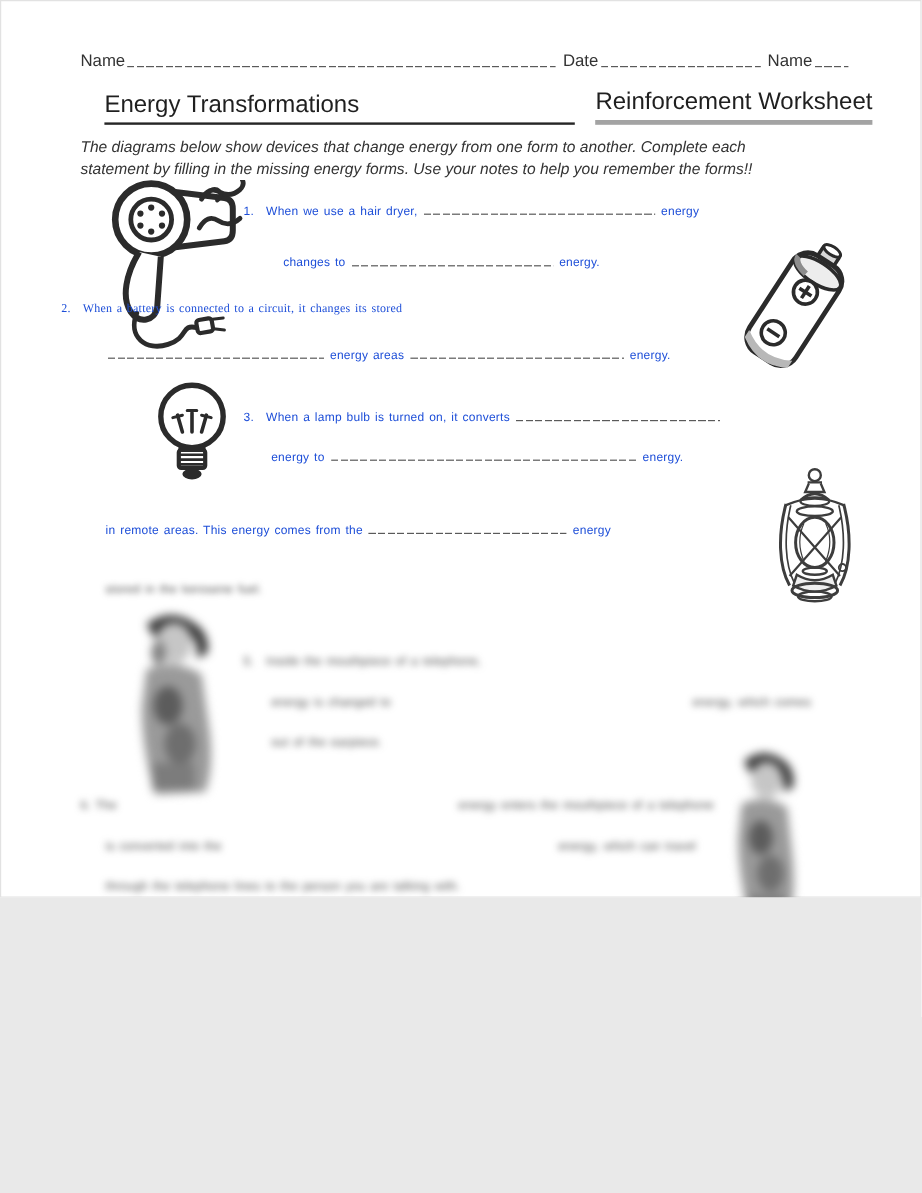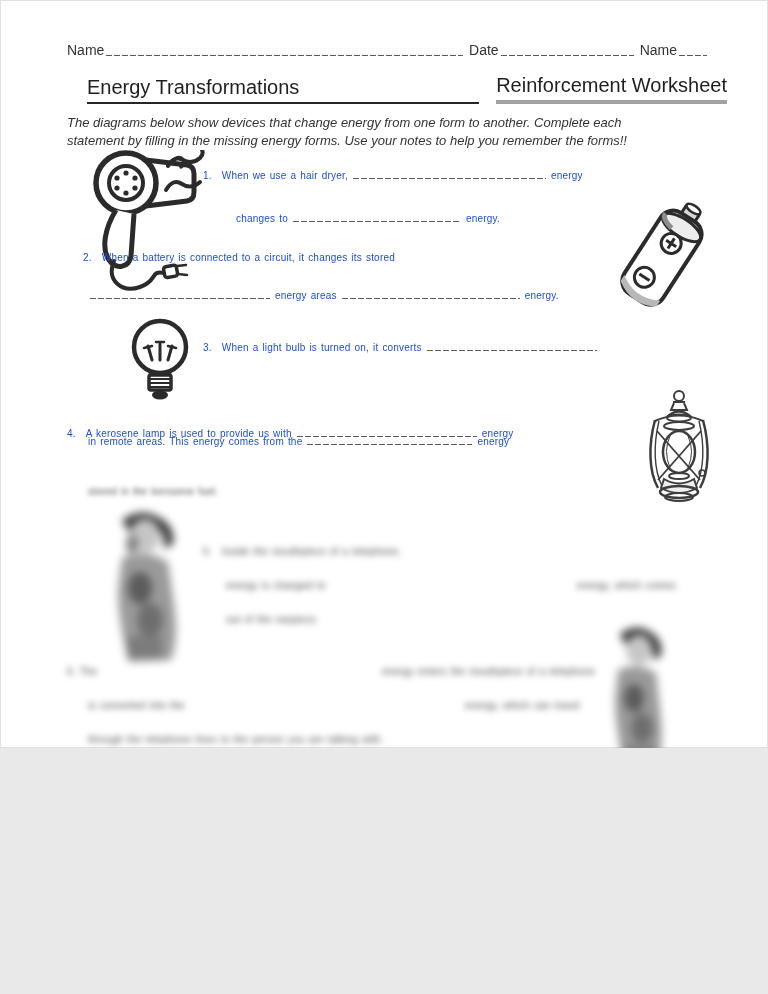--- a/index.html
+++ b/index.html
@@ -94,39 +94,42 @@
       <ellipse cx="57" cy="28" rx="22" ry="9" fill="#ededed" stroke="#2b2b2b" stroke-width="3"></ellipse>
       <path d="M36,25 a22,9 0 0,0 13,9" stroke="#8d8d8d" stroke-width="5" fill="none"></path>
       <circle cx="57" cy="47" r="10" fill="#fff" stroke="#2b2b2b" stroke-width="3"></circle>
       <path d="M57,41 v12 M51,47 h12" stroke="#2b2b2b" stroke-width="3"></path>
       <circle cx="53" cy="90" r="10" fill="#fff" stroke="#2b2b2b" stroke-width="3"></circle>
       <path d="M47,90 h12" stroke="#2b2b2b" stroke-width="3"></path>
       <path d="M35,99 q21,15 44,2 l0,7 q-22,13 -44,-2 z" fill="#b8b8b8"></path>
     </g>
   </svg>
 
-  <div class="line" style="left:83px; top:252px;">
+  <div class="line" style="left:51px; top:252px;font-family:Liberation Serif, serif;">
     <span class="qnum">2.</span><span>When a battery is connected to a circuit, it changes its stored</span>
   </div>
   <div class="line" style="left:90px; top:286px;">
     <span class="blank" style="width:180px; margin-left:0;"></span><span>energy areas</span><span class="blank" style="width:178px;"></span><span>energy.</span>
   </div>
 
   <svg class="abs" style="left:122px; top:318px;" width="76" height="86" viewBox="0 0 76 86">
     <circle cx="38" cy="29" r="26" fill="#fff" stroke="#2b2b2b" stroke-width="4.5"></circle>
     <path d="M30,42 L26,28 M38,42 L38,26 M46,42 L50,28" fill="none" stroke="#2b2b2b" stroke-width="3" stroke-linecap="round"></path>
     <path d="M22,30 l8,-2 M34,24 l8,0 M46,28 l8,2" fill="none" stroke="#2b2b2b" stroke-width="2.5" stroke-linecap="round"></path>
     <path d="M29,53 L28,58 M47,53 L48,58" stroke="#2b2b2b" stroke-width="3.5"></path>
     <rect x="27" y="57" width="22" height="15" rx="2" fill="#fff" stroke="#2b2b2b" stroke-width="3.5"></rect>
     <path d="M27,61 h22 M27,65 h22 M27,69 h22" stroke="#2b2b2b" stroke-width="2.2"></path>
     <ellipse cx="38" cy="77" rx="8" ry="4.5" fill="#2b2b2b"></ellipse>
   </svg>
 
   <div class="line" style="left:203px; top:338px;">
-    <span class="qnum">3.</span><span>When a light bulb is turned on, it converts</span><span class="blank" style="width:170px;"></span>
+    <span class="qnum">3.</span><span>When a lamp bulb is turned on, it converts</span><span class="blank" style="width:170px;"></span>
+  </div>
+  <div class="line" style="left:226px; top:371px;">
+    <span>energy to</span><span class="blank" style="width:255px;"></span><span>energy.</span>
   </div>
 
   <svg class="abs" style="left:640px; top:388px;" width="78" height="118" viewBox="0 0 78 118">
     <circle cx="39" cy="8" r="5" fill="none" stroke="#3d3d3d" stroke-width="2"></circle>
     <path d="M33,14 h12 M34,15 l-3,7 h16 l-3,-7" fill="none" stroke="#3d3d3d" stroke-width="2"></path>
     <path d="M27,29 q12,-11 24,0" fill="none" stroke="#3d3d3d" stroke-width="2.5"></path>
     <ellipse cx="39" cy="30" rx="12" ry="3.5" fill="none" stroke="#3d3d3d" stroke-width="1.8"></ellipse>
     <ellipse cx="39" cy="38" rx="15" ry="4" fill="none" stroke="#3d3d3d" stroke-width="2"></ellipse>
     <path d="M15,33 Q39,22 63,33" fill="none" stroke="#3d3d3d" stroke-width="2"></path>
     <path d="M15,32 C8,58 9,84 18,100" fill="none" stroke="#3d3d3d" stroke-width="2.5"></path>
@@ -136,23 +139,20 @@
     <ellipse cx="39" cy="64" rx="16" ry="21" fill="none" stroke="#3d3d3d" stroke-width="2.5"></ellipse>
     <path d="M30,48 q-7,15 0,32 M48,48 q7,15 0,32" fill="none" stroke="#3d3d3d" stroke-width="1"></path>
     <path d="M17,43 L60,92 M61,43 L18,92" fill="none" stroke="#3d3d3d" stroke-width="1.8"></path>
     <ellipse cx="39" cy="88" rx="10" ry="3" fill="none" stroke="#3d3d3d" stroke-width="2"></ellipse>
     <path d="M24,91 q15,9 30,0 l3,9 q-18,10 -36,0 z" fill="#efefef" stroke="#3d3d3d" stroke-width="2"></path>
     <ellipse cx="39" cy="104" rx="19" ry="6" fill="none" stroke="#3d3d3d" stroke-width="2.5"></ellipse>
     <ellipse cx="39" cy="109" rx="14" ry="4" fill="none" stroke="#3d3d3d" stroke-width="2"></ellipse>
     <circle cx="62" cy="85" r="3" fill="none" stroke="#3d3d3d" stroke-width="1.5"></circle>
   </svg>
 
-  <div class="line" style="left:67px; top:424px;">
-    <span class="qnum">4.</span><span>A kerosene lamp is used to provide us with</span><span class="blank" style="width:180px;"></span><span>energy</span>
-  </div>
   <div class="line" style="left:88px; top:432px;">
     <span>in remote areas.  This energy comes from the</span><span class="blank" style="width:165px;"></span><span>energy</span>
   </div>
   <div class="line blur-soft" style="left:88px; top:486px;">
     <span>stored in the kerosene fuel.</span>
   </div>
 
   <svg class="abs" style="left:102px; top:504px; filter:blur(4px);" width="85" height="158" viewBox="0 0 85 158">
     <path d="M20,16 q22,-16 44,2 q9,9 7,22 l-9,5 q2,-15 -7,-20 q-19,-9 -28,3 z" fill="#3a3a3a"></path>
     <ellipse cx="43" cy="32" rx="15" ry="17" fill="#c6c6c6"></ellipse>

